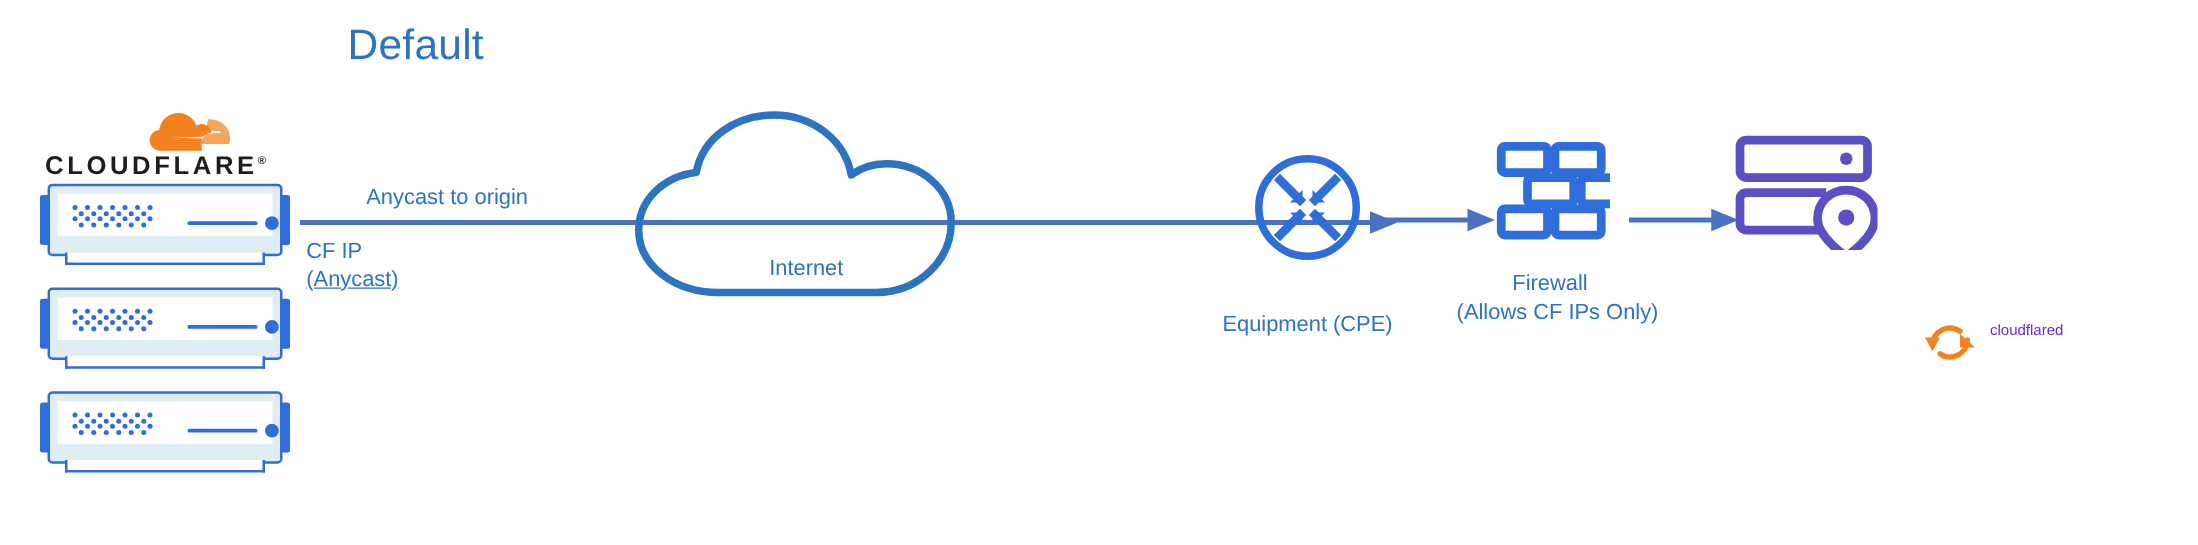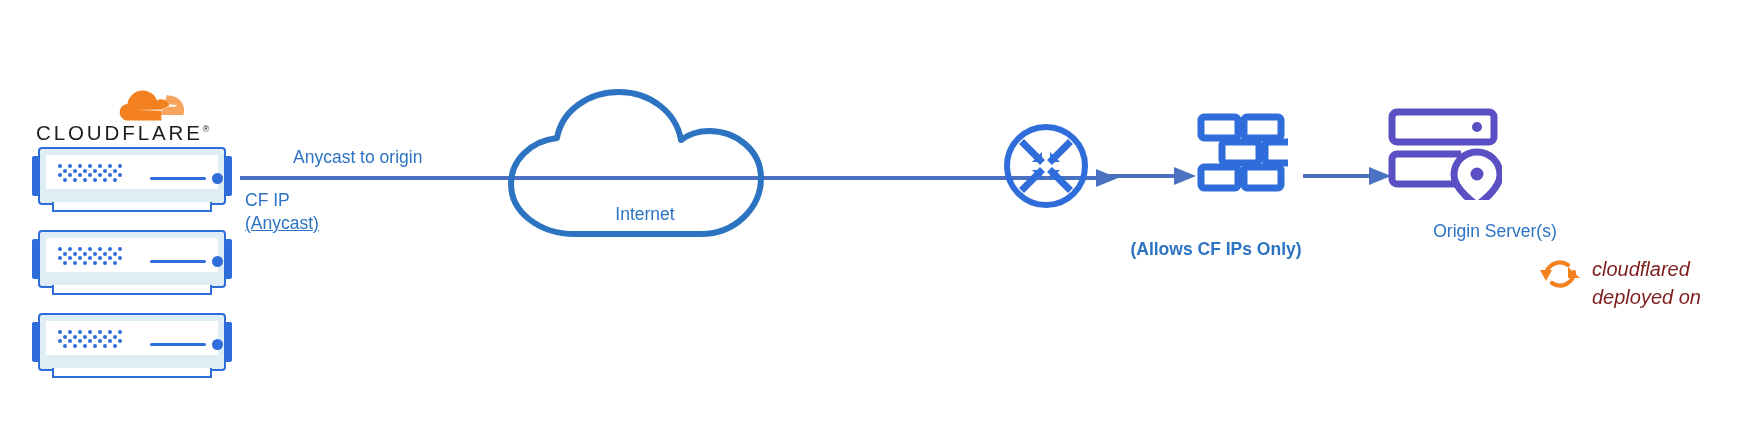--- a/index.html
+++ b/index.html
@@ -37,21 +37,21 @@
     top: 84px;
     width: 190px;
     height: 62px;
   }
   #cf-wordmark {
     position: absolute;
     left: 0;
     top: 37px;
     width: 190px;
     font-size: 20.5px;
-    font-weight: 400;
+    font-weight: 700;
     letter-spacing: 2.9px;
     color: #1d1d1b;
     white-space: nowrap;
     font-family: "Liberation Sans", sans-serif;
   }
   #cf-wordmark .reg {
     font-size: 9px;
     vertical-align: super;
     letter-spacing: 0;
   }
@@ -151,37 +151,37 @@
     line-height: 1.32;
     text-align: center;
     white-space: nowrap;
   }
 
   
   #cloudflared-note {
     left: 1592px;
     top: 256px;
     width: 150px;
-    font-size: 20px;
-    color: #7f1d1d;
+    font-size: 12px;
+    color: #6d28d9;
     line-height: 1.38;
-    font-style: italic;
   }
   #cloudflared-icon {
     left: 1538px;
     top: 254px;
     width: 44px;
     height: 40px;
   }
 </style>
 </head>
 <body>
 
 <div id="canvas">
 
+  <div class="abs" id="diagram-title">Default</div>
 
   <div class="abs" id="cloudflare-logo">
     <svg width="190" height="46" viewBox="0 0 190 46" style="position:absolute;left:62px;top:-4px;">
       <g fill="#f48120">
         <path d="M63.5 40.5 L30 40.5 c-4.6 0 -8.3 -3.7 -8.3 -8.3 c0 -4.4 3.4 -8 7.7 -8.3 c0.9 -7.6 7.4 -13.5 15.3 -13.5 c6.6 0 12.3 4.2 14.5 10.1 c1.2 -0.8 2.7 -1.3 4.3 -1.3 c3.9 0 7.1 2.9 7.6 6.6 l-0.3 0.2 l-7.3 3.4 l-24.6 0.5 l24.2 0.9 z"></path>
         <path opacity="0.72" d="M70.2 26 c-0.3 0 -0.7 0 -1 0.1 c-0.2 0 -0.4 0.2 -0.5 0.4 l-1 3.5 c-0.4 1.5 -0.2 2.9 0.6 3.9 c0.7 0.9 1.9 1.5 3.4 1.6 l6.3 0.4 c0.2 0 0.4 0.1 0.5 0.3 c0.1 0.2 0.1 0.4 0.1 0.6 c-0.1 0.3 -0.4 0.6 -0.8 0.6 l-6.6 0.4 c-3.6 0.2 -7.4 3.1 -8.8 6.6 l-0.5 1.2 c-0.1 0.2 0 0.5 0.3 0.5 h22.6 c0.3 0 0.6 -0.2 0.7 -0.5 c0.4 -1.4 0.6 -2.9 0.6 -4.4 c0 -8.1 -6.6 -14.7 -15.9 -14.7 z" transform="translate(0,-11)"></path>
       </g>
     </svg>
     <div id="cf-wordmark">
       <span>CLOUDFLARE</span><span class="reg">®</span>
@@ -332,62 +332,62 @@
       <path d="M22 66 L38 50"></path>
         <path d="M66 66 L50 50"></path>
     </g>
     <g fill="#2f6ddb">
       <polygon points="40,30 40,40 30,40"></polygon>
       <polygon points="48,30 48,40 58,40"></polygon>
       <polygon points="40,58 40,48 30,48"></polygon>
       <polygon points="48,58 48,48 58,48"></polygon>
     </g>
   </svg>
+  <div class="abs node-label" style="left:930px; top:248px; width:232px;">Equipment (CPE)</div>
 
   <svg class="abs" style="left:1108px; top:160px;" width="90" height="36">
     <line x1="0" y1="16" x2="68" y2="16" stroke="#4a72c0" stroke-width="4"></line>
     <polygon points="66,7 88,16 66,25" fill="#4a72c0"></polygon>
   </svg>
 
   <svg class="abs" style="left:1196px; top:113px;" width="92" height="80">
     <g fill="none" stroke="#2f6ddb" stroke-width="7" stroke-linejoin="round">
       <rect x="5" y="4" width="37" height="21" rx="3"></rect>
       <rect x="48" y="4" width="37" height="21" rx="3"></rect>
       <rect x="26" y="29" width="37" height="21" rx="3"></rect>
       <rect x="69" y="29" width="37" height="21" rx="3"></rect>
       <rect x="5" y="54" width="37" height="21" rx="3"></rect>
       <rect x="48" y="54" width="37" height="21" rx="3"></rect>
     </g>
   </svg>
-  <div class="abs node-label" style="left:1116px; top:238px; width:200px;font-weight:bold;">(Allows CF IPs Only)</div>
+  <div class="abs node-label" style="left:1140px; top:215px; width:200px;">Firewall</div>
+  <div class="abs node-label" style="left:1146px; top:238px; width:200px;">(Allows CF IPs Only)</div>
 
   <svg class="abs" style="left:1303px; top:160px;" width="90" height="36">
     <line x1="0" y1="16" x2="68" y2="16" stroke="#4a72c0" stroke-width="4"></line>
     <polygon points="66,7 88,16 66,25" fill="#4a72c0"></polygon>
   </svg>
 
   <svg class="abs" style="left:1388px; top:108px;" width="114" height="92">
     <g fill="none" stroke="#5b4fc4" stroke-width="7" stroke-linejoin="round">
       <rect x="4" y="4" width="102" height="30" rx="5"></rect>
       <path d="M73 46 L9 46 a5 5 0 0 0 -5 5 v20 a5 5 0 0 0 5 5 h64"></path>
     </g>
     <circle cx="89" cy="19" r="5" fill="#5b4fc4"></circle>
     <path d="M89 44 c-13 0 -23 10 -23 23 c0 15 23 30 23 30 c0 0 23 -15 23 -30 c0 -13 -10 -23 -23 -23 z" fill="#ffffff" stroke="#5b4fc4" stroke-width="7"></path>
     <circle cx="89" cy="66" r="6.5" fill="#5b4fc4"></circle>
   </svg>
-  <div class="abs node-label" style="left:1370px; top:220px; width:250px;">Origin Server(s)</div>
 
   <svg class="abs" id="cloudflared-icon" viewBox="0 0 44 40">
     <g fill="none" stroke="#f48120" stroke-width="4.2" stroke-linecap="round">
       <path d="M8 22 a14 14 0 0 1 22 -11"></path>
       <path d="M36 18 a14 14 0 0 1 -22 11"></path>
     </g>
     <g fill="#f48120">
       <polygon points="2,16 14,16 8,27"></polygon>
       <polygon points="30,13 42,24 30,24"></polygon>
     </g>
   </svg>
   <div class="abs" id="cloudflared-note">
     <div>cloudflared</div>
-    <div>deployed on</div>
   </div>
 
 </div>
 
 </body></html>

